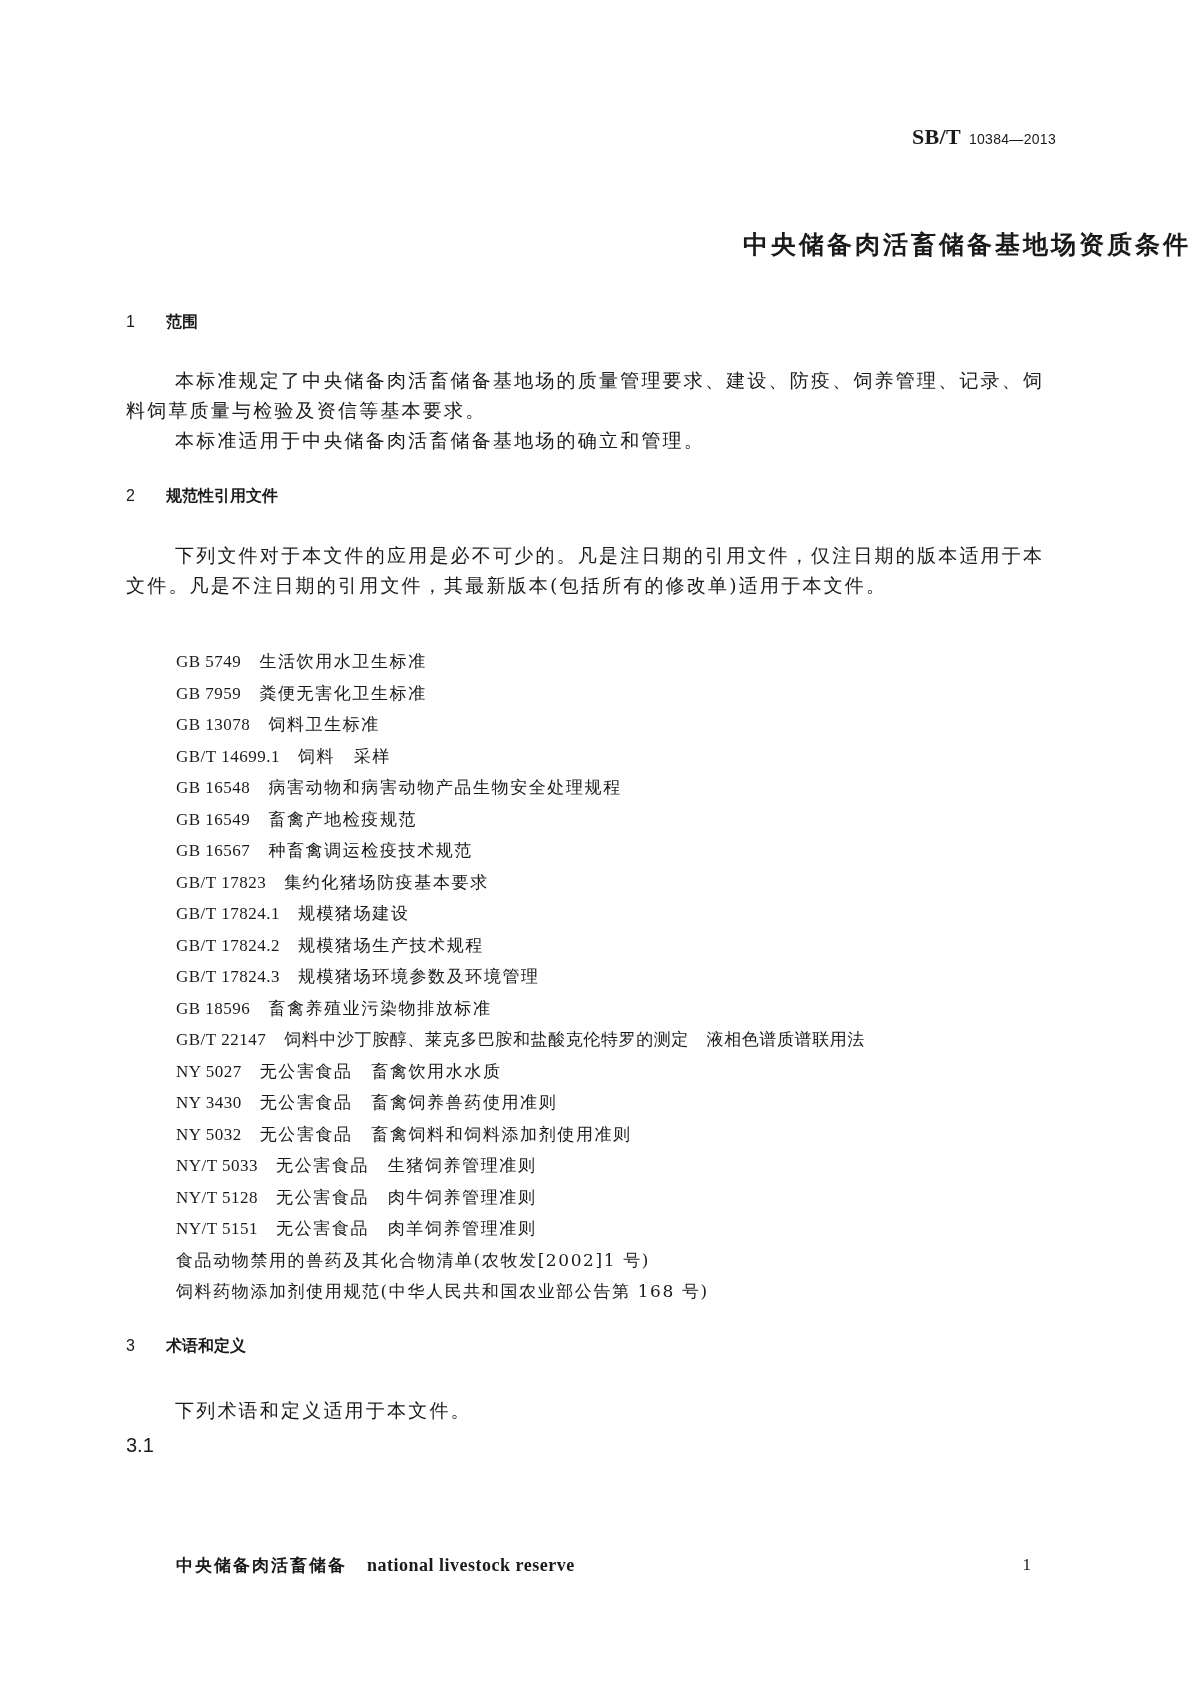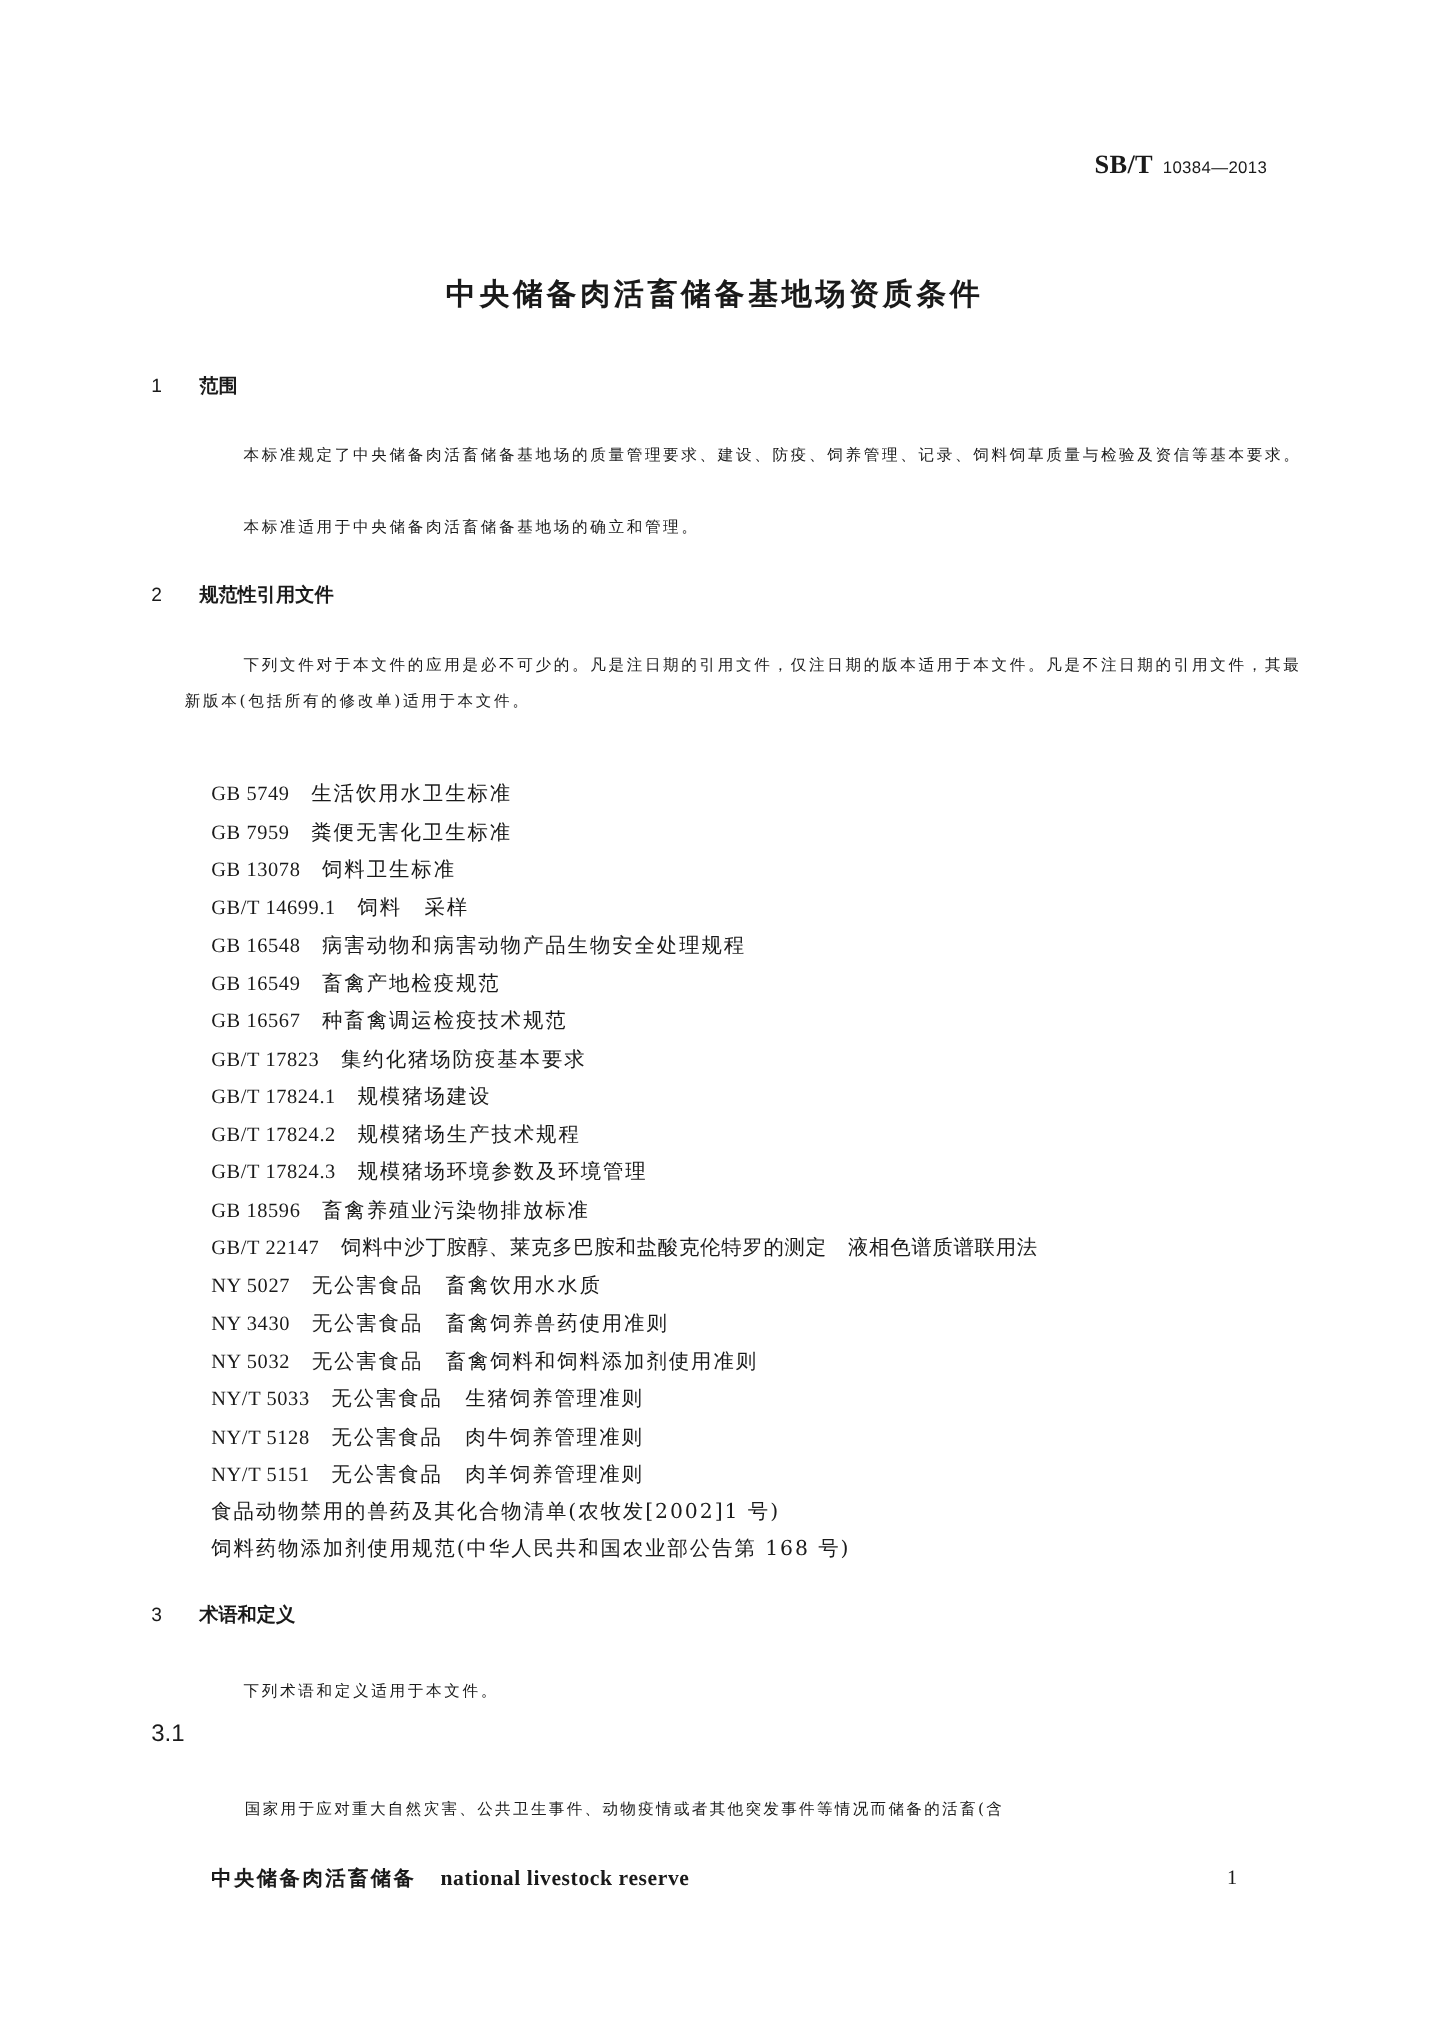--- a/index.html
+++ b/index.html
@@ -1,24 +1,24 @@
 <!DOCTYPE html>
 <html><head>
 <meta charset="utf-8">
 <style>
   html, body { margin: 0; padding: 0; background: #ffffff; }
   body { width: 1191px; height: 1684px; position: relative; overflow: hidden; color: #1a1a1a; font-family: "DejaVu Serif", serif; }
   .page { position: absolute; left: 0; top: 0; width: 1191px; height: 1684px; }
   .std-code { position: absolute; top: 124px; right: 135px; font-size: 17px; letter-spacing: 0.3px; }
   .std-code .sb { font-family: "Liberation Serif", serif; font-weight: bold; font-size: 22px; }
   .std-code .num { font-family: "Liberation Sans", sans-serif; font-size: 14px; margin-left: 8px; }
-  .doc-title { position: absolute; top: 228px; left: 0; width: 1191px; text-align: center; font-family: "DejaVu Sans", sans-serif; font-weight: bold; font-size: 25px; letter-spacing: 3px; }
+  .doc-title { position: absolute; top: 228px; left: 0; width: 1191px; text-align: right; font-family: "DejaVu Sans", sans-serif; font-weight: bold; font-size: 25px; letter-spacing: 3px; }
   .h { position: absolute; left: 126px; font-family: "DejaVu Sans", sans-serif; font-size: 16px; font-weight: bold; }
   .h .n { display: inline-block; width: 40px; font-weight: normal; font-family: "Liberation Sans", sans-serif; }
-  .p { position: absolute; left: 126px; width: 935px; font-size: 13px; line-height: 30px; letter-spacing: 2.2px; margin-left: 28px; }
+  .p { position: absolute; left: 126px; width: 935px; font-size: 19px; line-height: 30px; letter-spacing: 2.2px; }
   .p .indent { display: inline-block; width: 49px; }
   .ref-list { position: absolute; left: 176px; top: 646px; margin: 0; padding: 0; list-style: none; }
   .ref-list li { height: 31.5px; line-height: 31.5px; font-size: 17px; letter-spacing: 1.6px; white-space: nowrap; }
   .ref-list .code { font-family: "Liberation Serif", serif; letter-spacing: 0.5px; }
   .ref-list .sep { display: inline-block; width: 18px; }
   .clause { position: absolute; left: 126px; font-family: "Liberation Sans", sans-serif; font-size: 20px; }
   .term { position: absolute; left: 176px; font-size: 17px; font-weight: bold; }
   .term .zh { font-family: "DejaVu Sans", sans-serif; letter-spacing: 2px; }
   .term .en { font-family: "Liberation Serif", serif; font-size: 18px; margin-left: 20px; letter-spacing: 0.5px; }
   .page-num { position: absolute; right: 160px; top: 1555px; font-family: "Liberation Serif", serif; font-size: 17px; }
@@ -73,17 +73,16 @@
     <span class="n">3</span><span>术语和定义</span>
   </div>
   <div class="p" style="top:1395px;"><span class="indent"></span><span>下列术语和定义适用于本文件。</span></div>
 
   <div class="clause" style="top:1434px;">3.1</div>
 
   <div class="term" style="top:1530px;margin-top:24px;">
     <span class="zh">中央储备肉活畜储备</span><span class="en">national livestock reserve</span>
   </div>
 
-  <div class="p" style="top:1494px; left:176px; width:890px; letter-spacing:1.9px; white-space:nowrap;">国家用于应对重大自然灾害、公共卫生事件、动物疫情或者其他突发事件等情况而储备的活畜(含</div>
 
   <div class="page-num">1</div>
 
 </div>
 
 </body></html>

